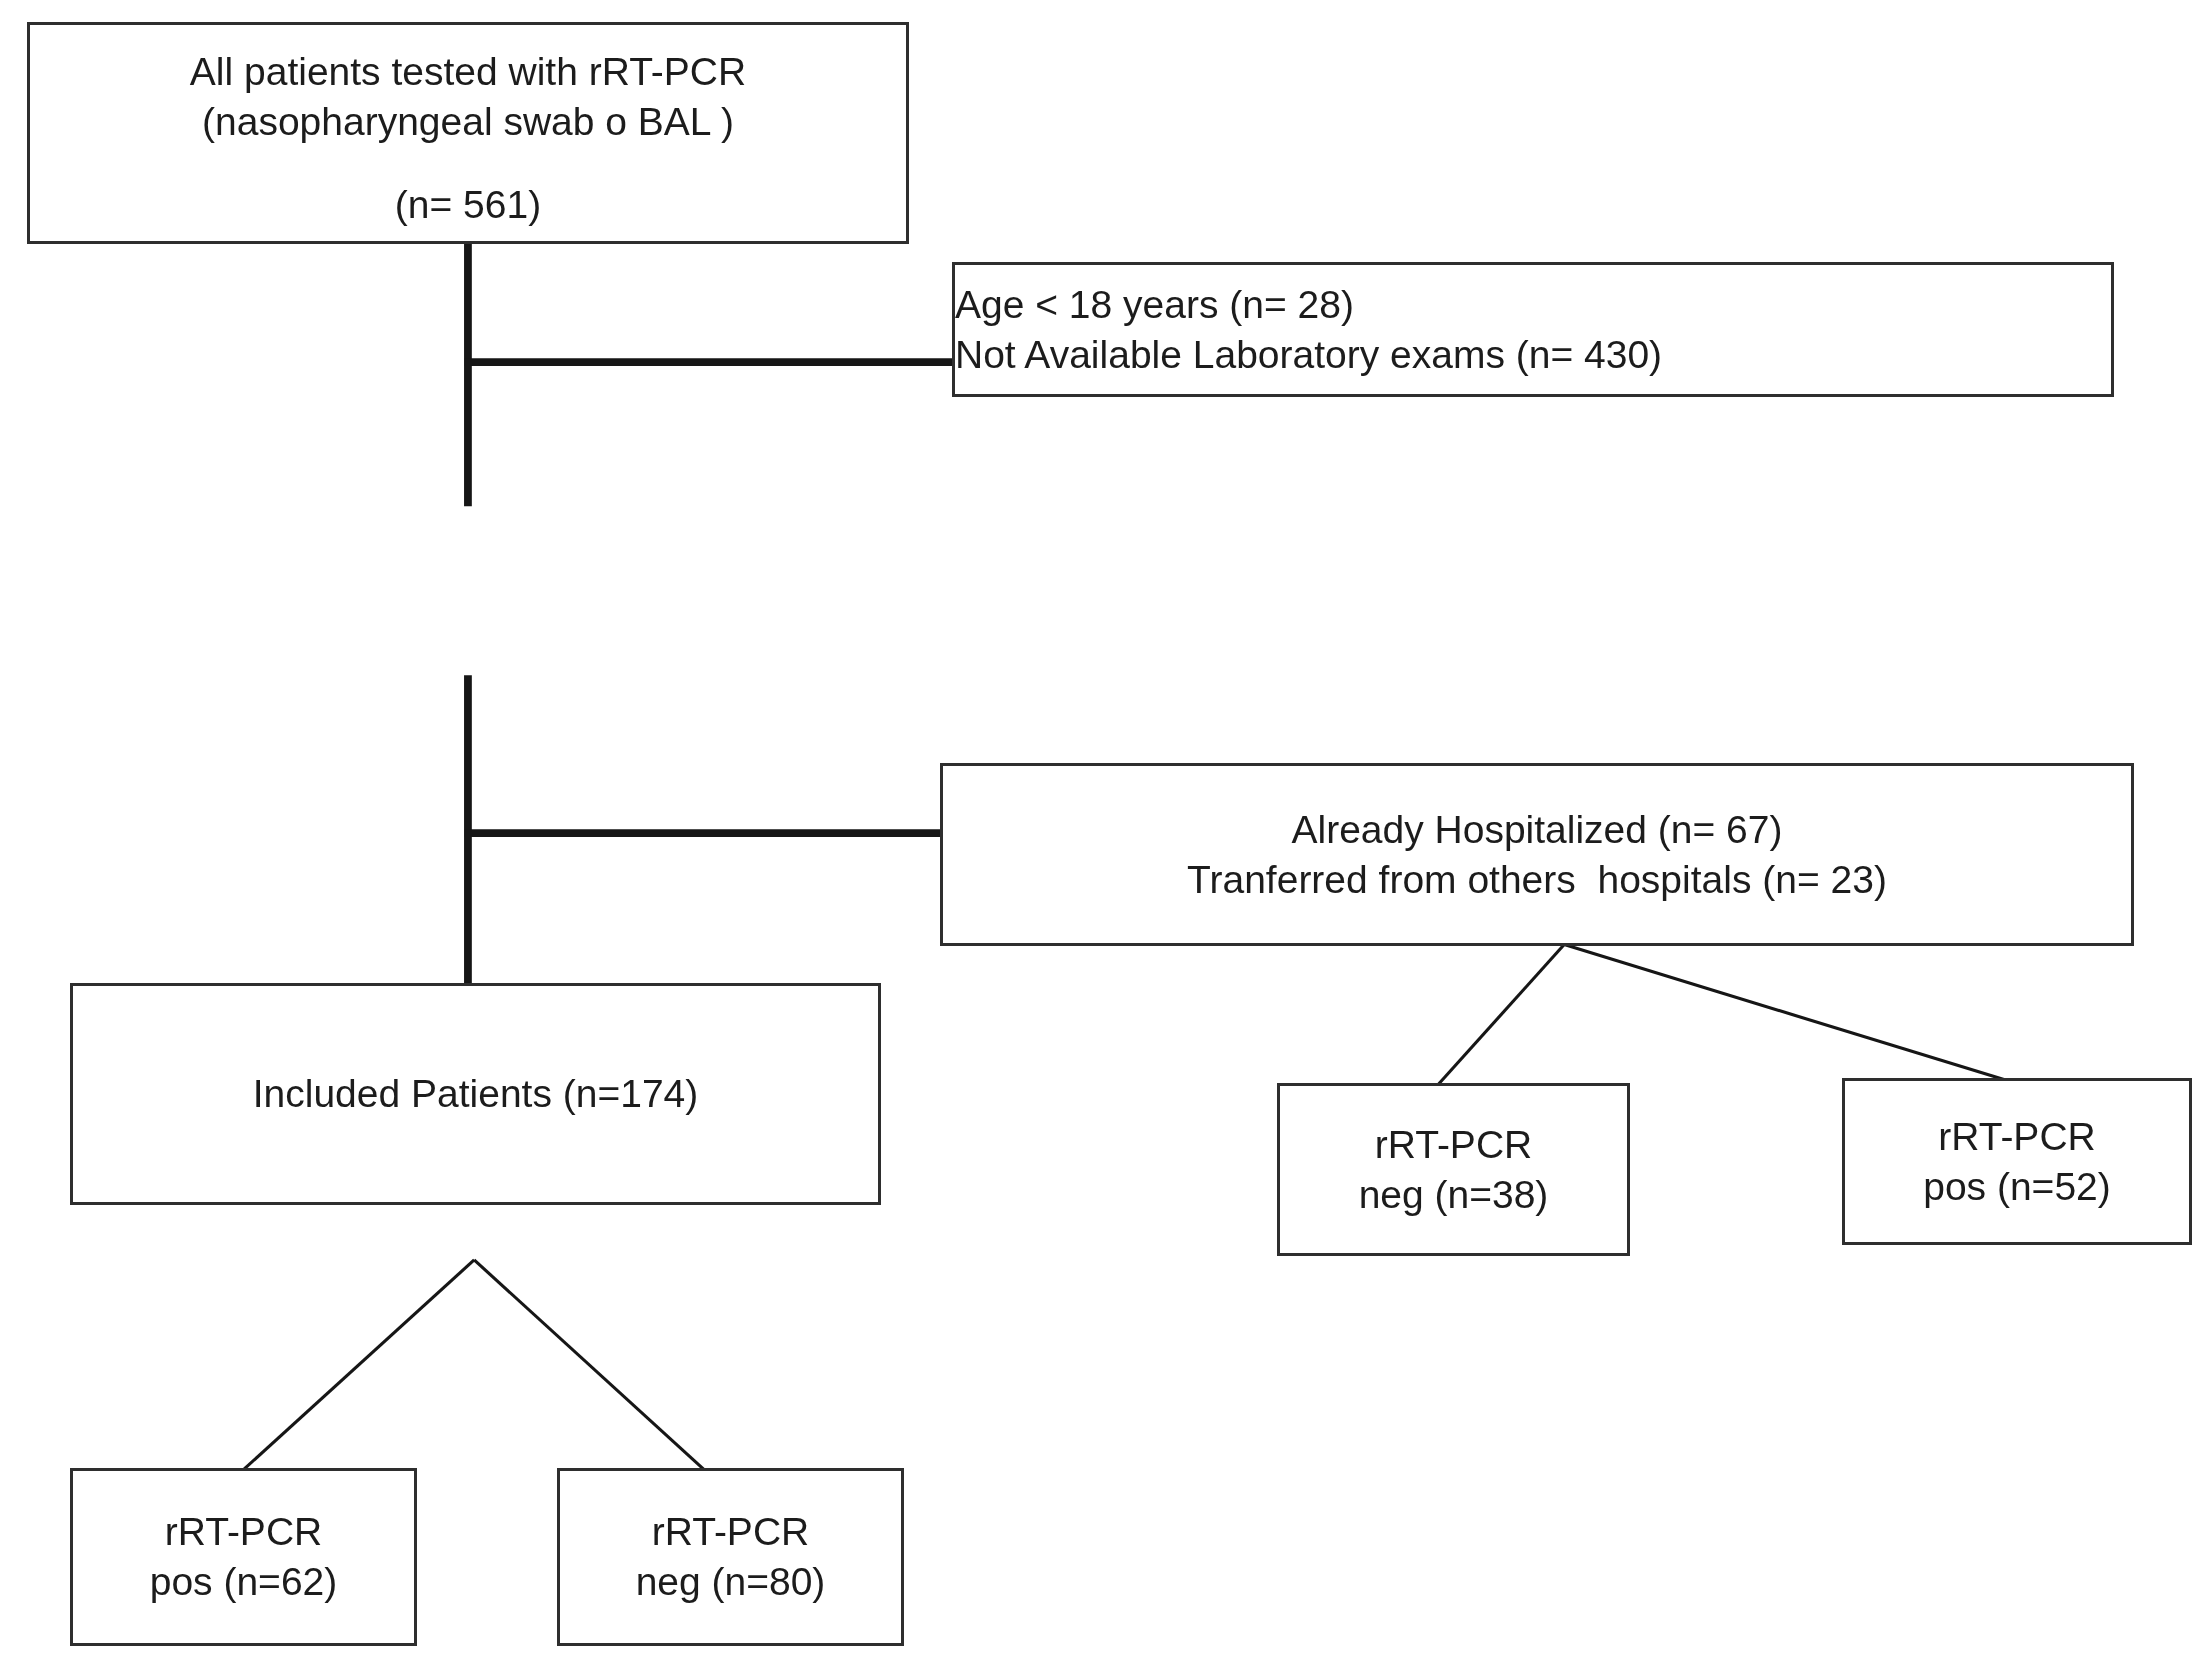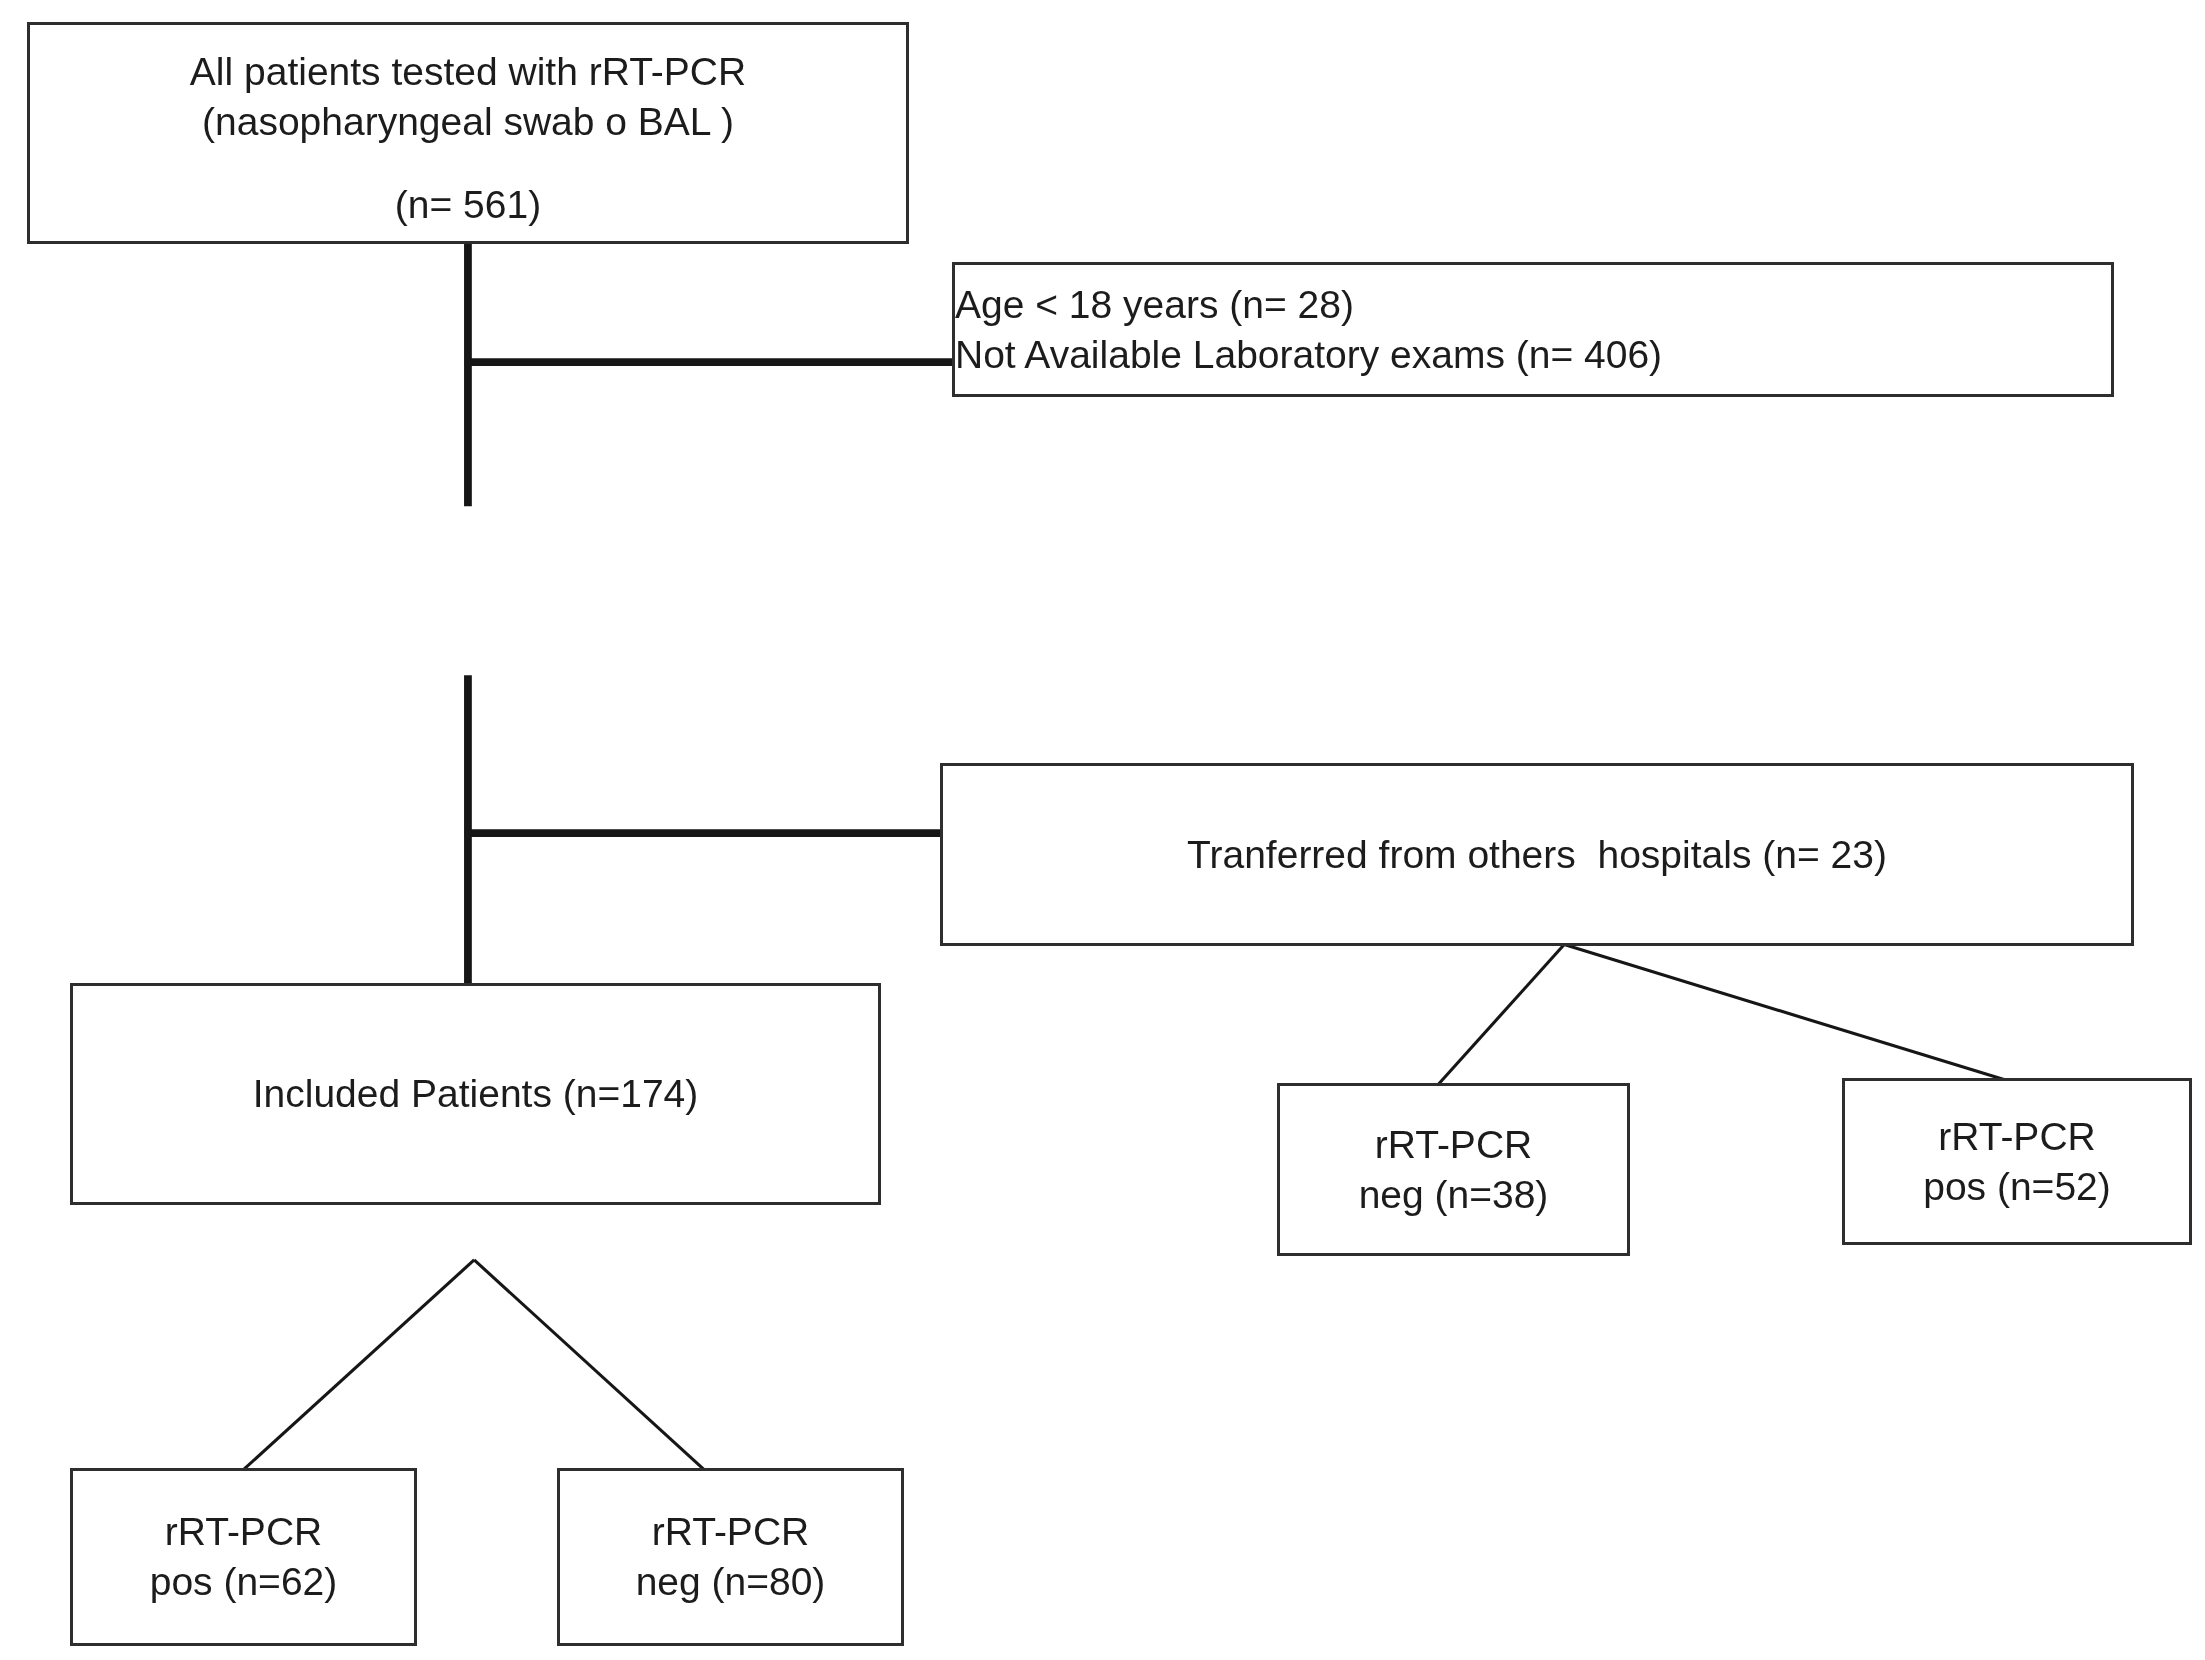--- a/index.html
+++ b/index.html
@@ -70,25 +70,26 @@
   </svg>
 
   <div class="fbox box-all">
     <div class="ln">All patients tested with rRT-PCR</div>
     <div class="ln">(nasopharyngeal swab o BAL )</div>
     <div class="ln n-line">(n= 561)</div>
   </div>
 
   <div class="fbox box-excl1">
     <div class="ln">Age &lt; 18 years (n= 28)</div>
-    <div class="ln">Not Available Laboratory exams (n= 406)</div>
+    <div class="ln">Not Available Laboratory exams (n= 430)</div>
   </div>
 
 
   <div class="fbox box-excl2">
+    <div class="ln">Already Hospitalized (n= 67)</div>
     <div class="ln">Tranferred from others  hospitals (n= 23)</div>
   </div>
 
   <div class="fbox box-included">
     <div class="ln">Included Patients (n=174)</div>
   </div>
 
   <div class="fbox box-pos94">
     <div class="ln">rRT-PCR</div>
     <div class="ln">pos (n=62)</div>

